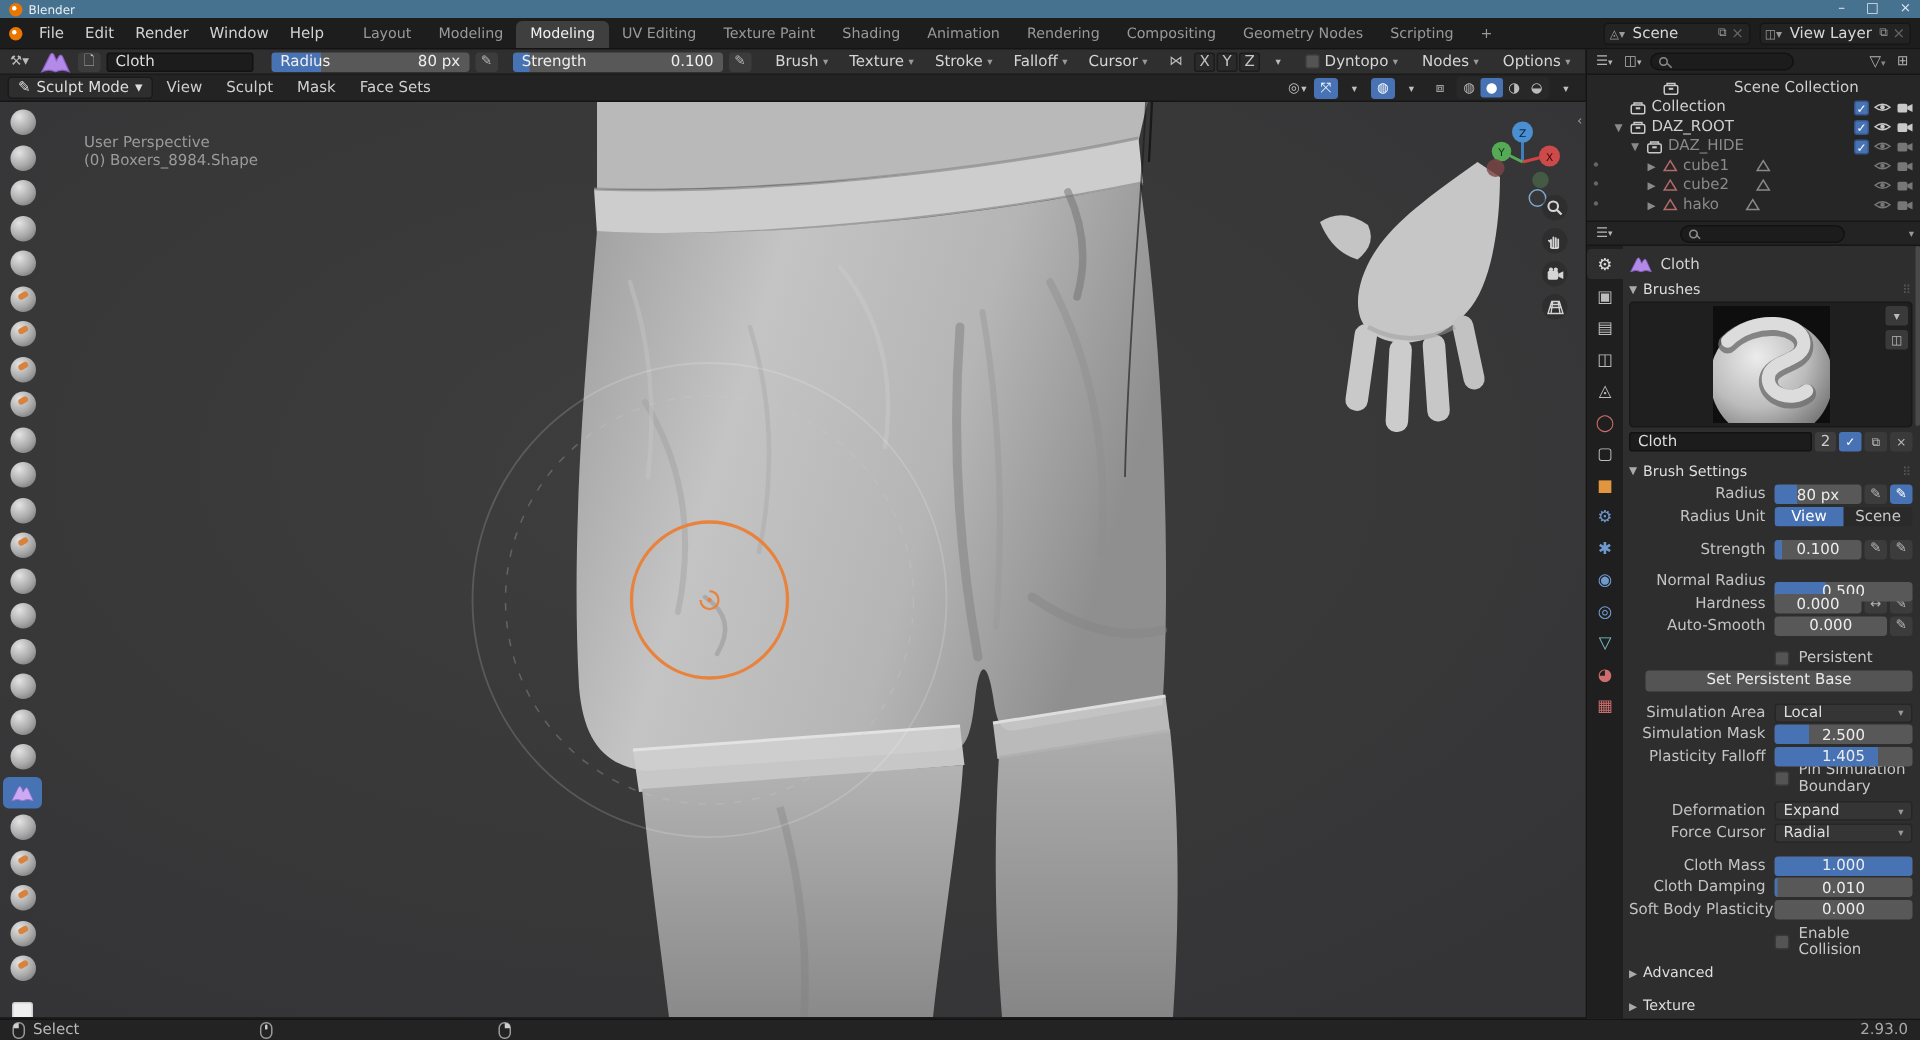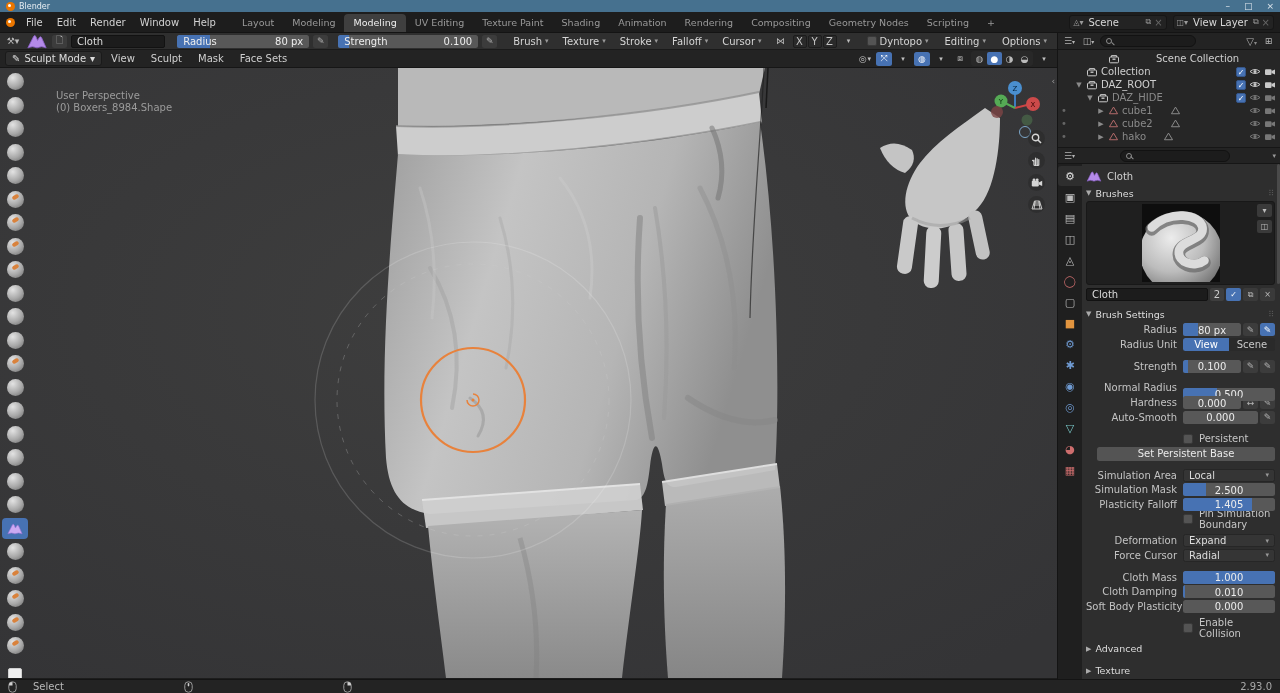--- a/index.html
+++ b/index.html
@@ -191,21 +191,21 @@
             <span class="axbtn">Z</span>
           </div>
         <span class="tb-ic" style="font-size:7px">▾</span>
         <div id="tbToggles" style="display:flex;gap:4px">
             <span class="dd">
               <span class="cb"></span>
               <span>Dyntopo</span>
               <span class="car">▾</span>
             </span>
             <span class="dd">
-              <span>Editing</span>
+              <span>Nodes</span>
               <span class="car">▾</span>
             </span>
             <span class="dd">
               <span>Options</span>
               <span class="car">▾</span>
             </span>
           </div>
       </div>
     </div>
 
@@ -923,21 +923,21 @@
       </div>
     </div>
   </div>
 </div>
 
 <div class="statusbar">
   <svg width="9" height="12" viewBox="0 0 9 12">
       <rect x="0.8" y="0.8" width="7.4" height="10.4" rx="3.5" fill="none" stroke="#9a9a9a"></rect>
       <path d="M1,4.5 V3.5 Q1,1 4.5,1 V4.5 Z" fill="#cfcfcf"></path>
     </svg>
-  <span style="margin-left:16px">Select</span>
+  <span style="margin-left:5px">Select</span>
   <svg width="9" height="12" viewBox="0 0 9 12" style="margin-left:120px">
       <rect x="0.8" y="0.8" width="7.4" height="10.4" rx="3.5" fill="none" stroke="#9a9a9a"></rect>
       <rect x="3.7" y="2" width="1.6" height="3.4" rx="0.8" fill="#cfcfcf"></rect>
     </svg>
   <svg width="9" height="12" viewBox="0 0 9 12" style="margin-left:150px">
       <rect x="0.8" y="0.8" width="7.4" height="10.4" rx="3.5" fill="none" stroke="#9a9a9a"></rect>
       <path d="M8,4.5 V3.5 Q8,1 4.5,1 V4.5 Z" fill="#cfcfcf"></path>
     </svg>
   <span style="margin-left:auto;color:#a8a8a8">2.93.0</span>
 </div>

